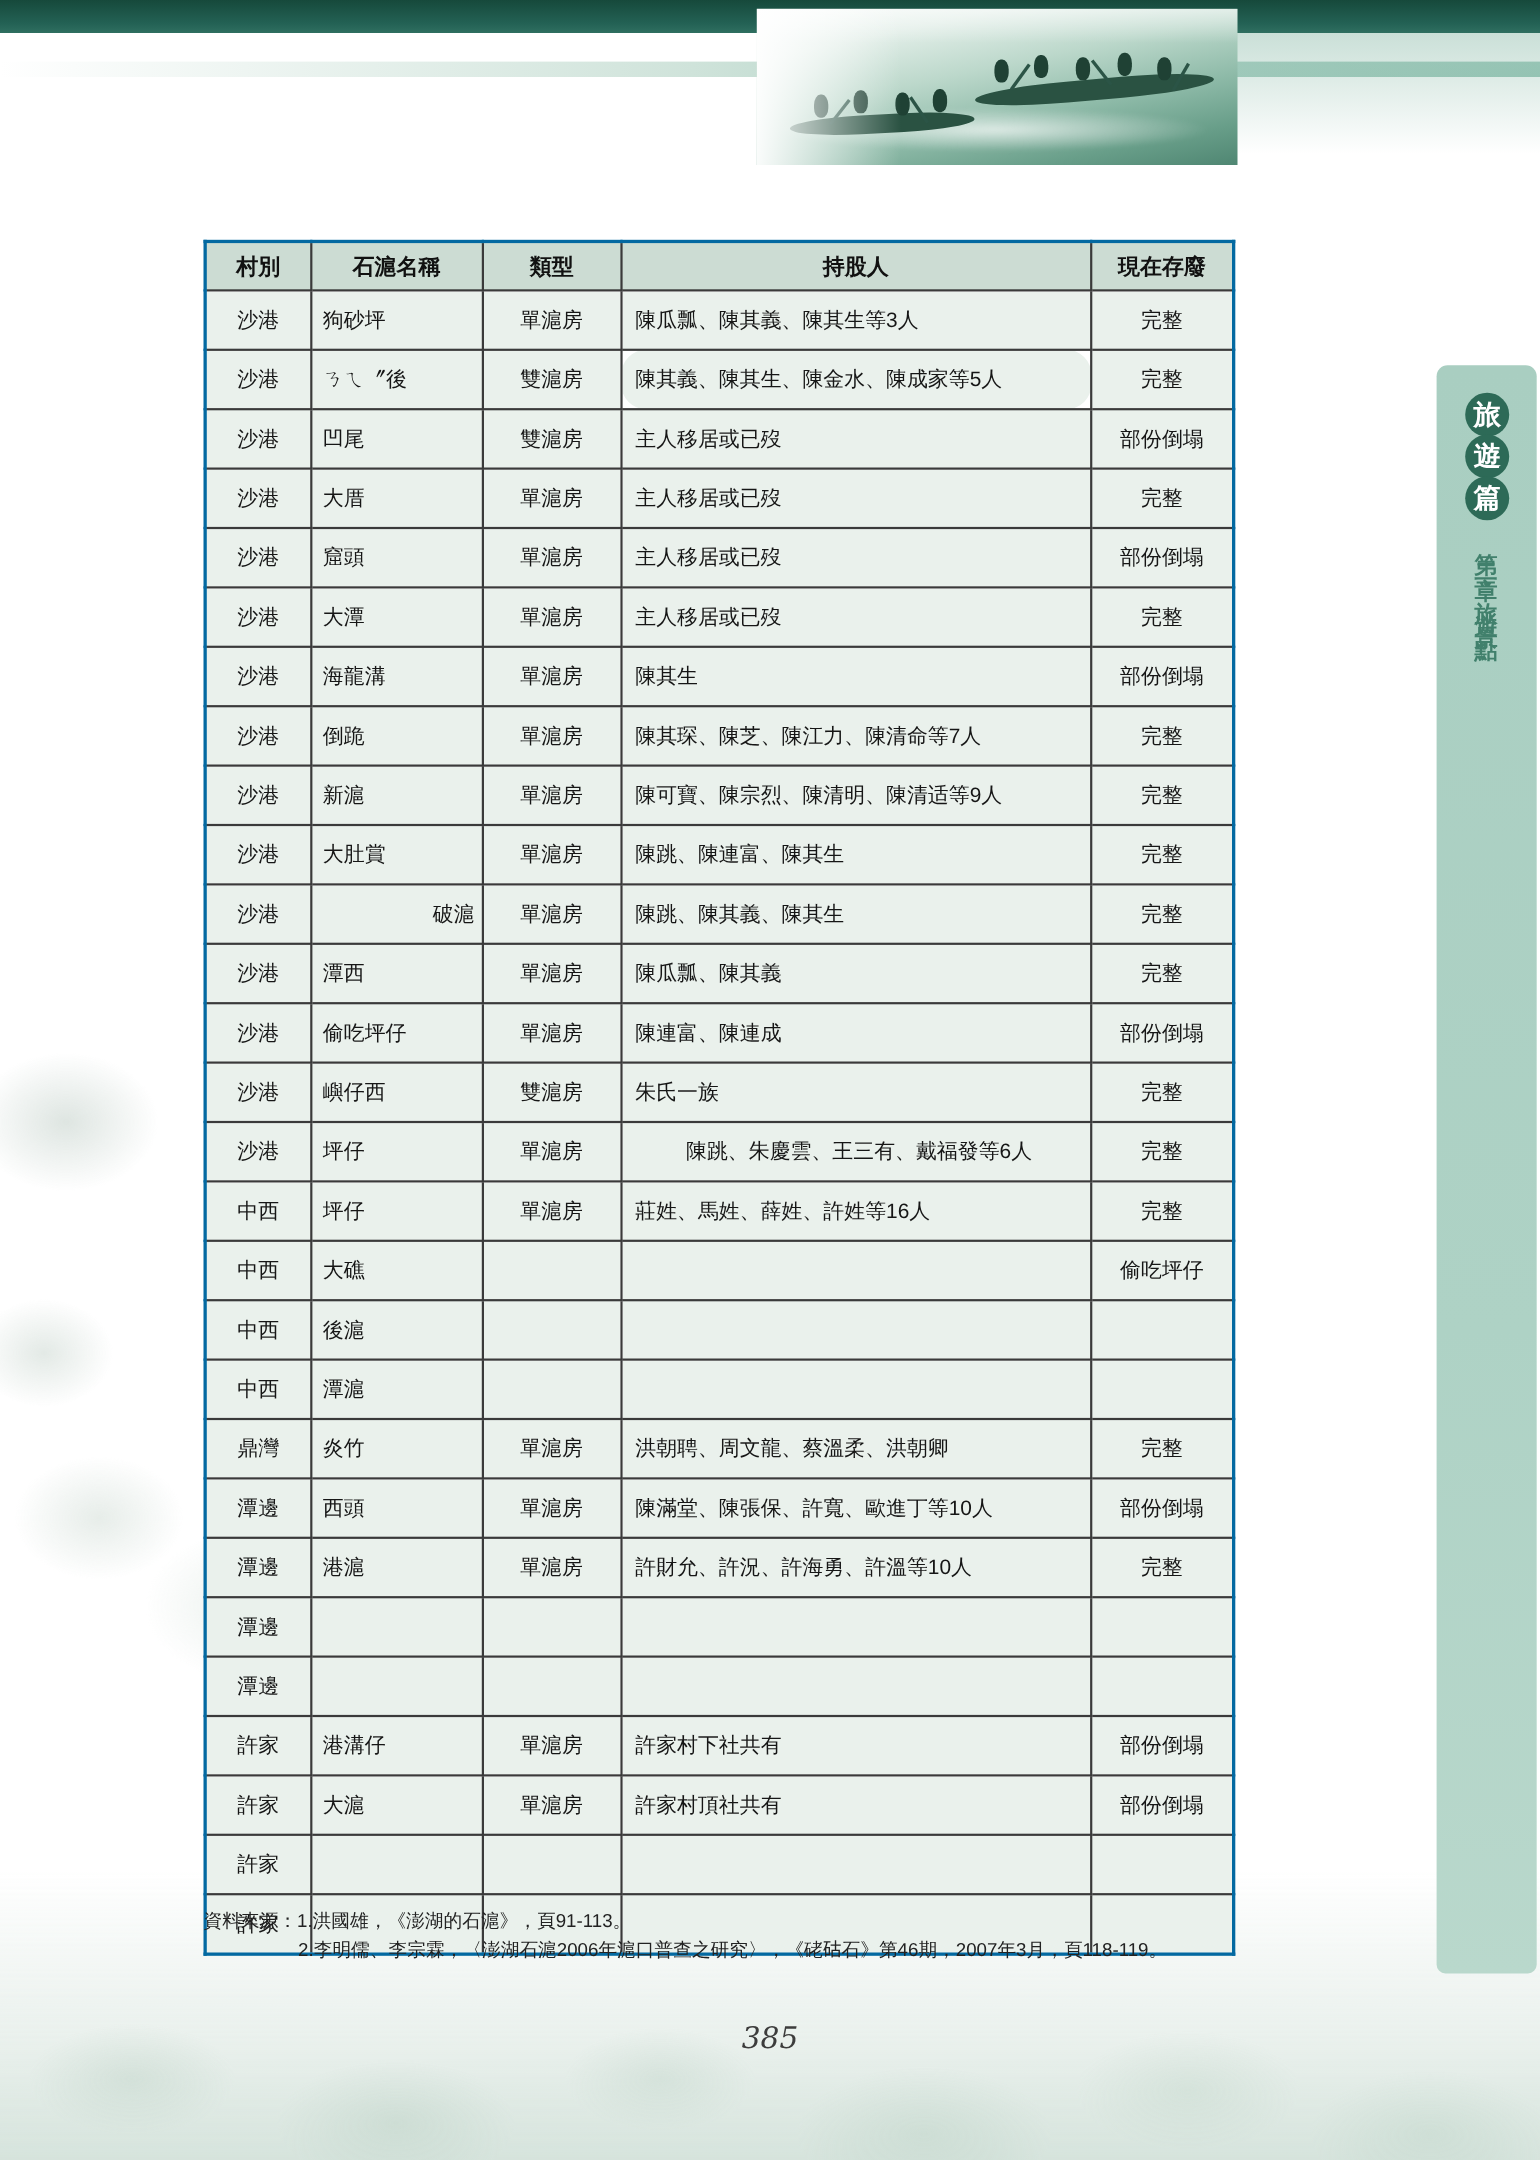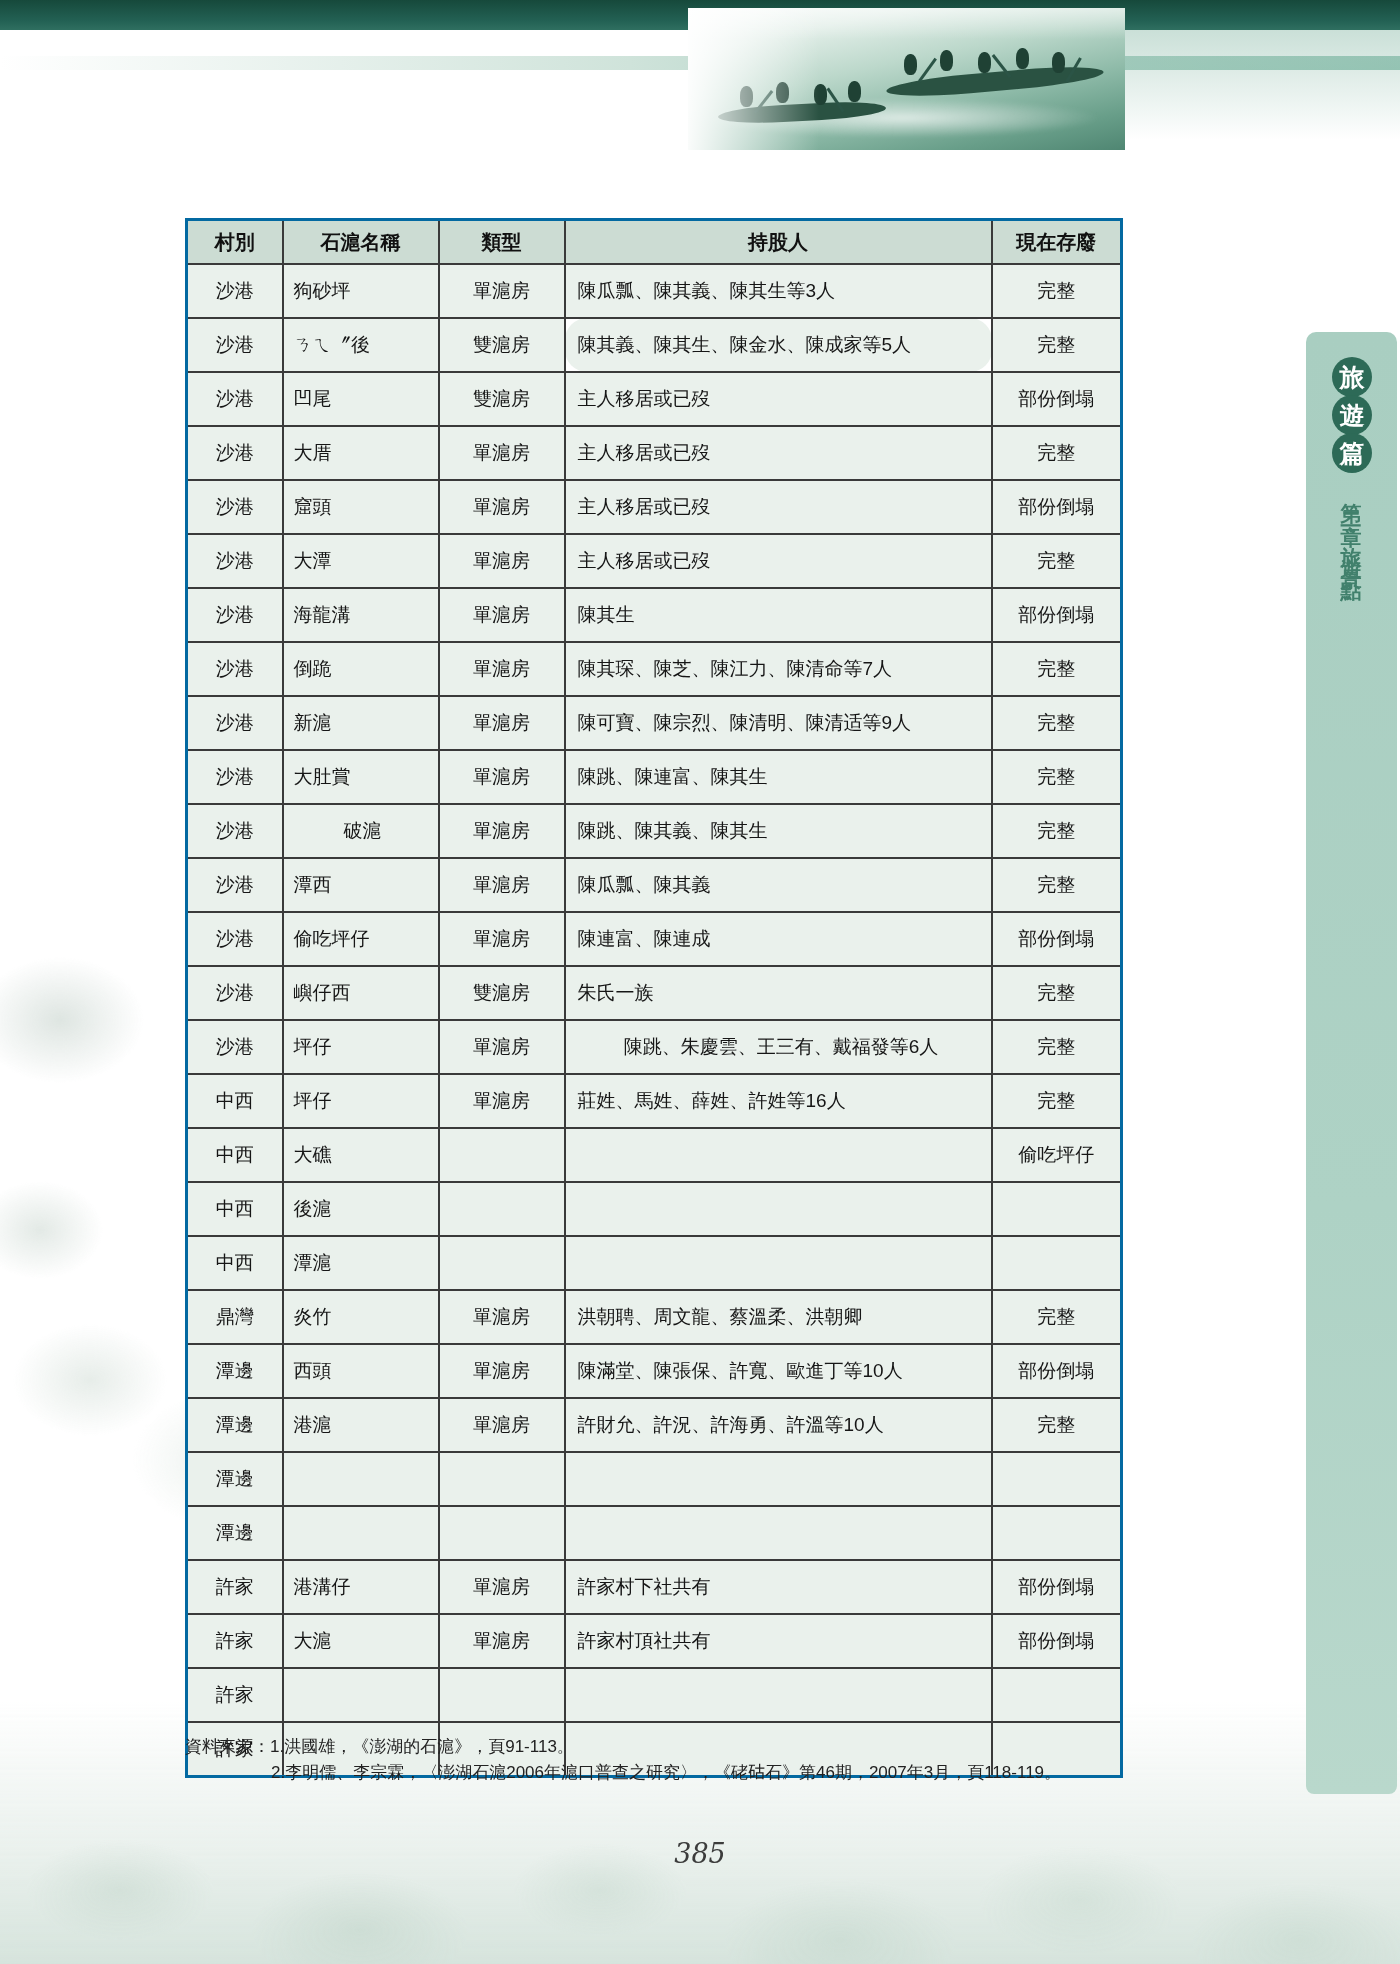--- a/index.html
+++ b/index.html
@@ -201,21 +201,21 @@
           </tr>
           <tr>
             <td class="c0" style="text-align: center;">沙港</td>
             <td class="c1" style="text-align: left;">大肚賞</td>
             <td class="c2" style="text-align: center;">單滬房</td>
             <td class="c3" style="text-align: left;">陳跳、陳連富、陳其生</td>
             <td class="c4" style="text-align: center;">完整</td>
           </tr>
           <tr>
             <td class="c0" style="text-align: center;">沙港</td>
-            <td class="c1" style="text-align: center;">破滬</td>
+            <td class="c1" style="text-align: right;">破滬</td>
             <td class="c2" style="text-align: center;">單滬房</td>
             <td class="c3" style="text-align: left;">陳跳、陳其義、陳其生</td>
             <td class="c4" style="text-align: center;">完整</td>
           </tr>
           <tr>
             <td class="c0" style="text-align: center;">沙港</td>
             <td class="c1" style="text-align: left;">潭西</td>
             <td class="c2" style="text-align: center;">單滬房</td>
             <td class="c3" style="text-align: left;">陳瓜瓢、陳其義</td>
             <td class="c4" style="text-align: center;">完整</td>

